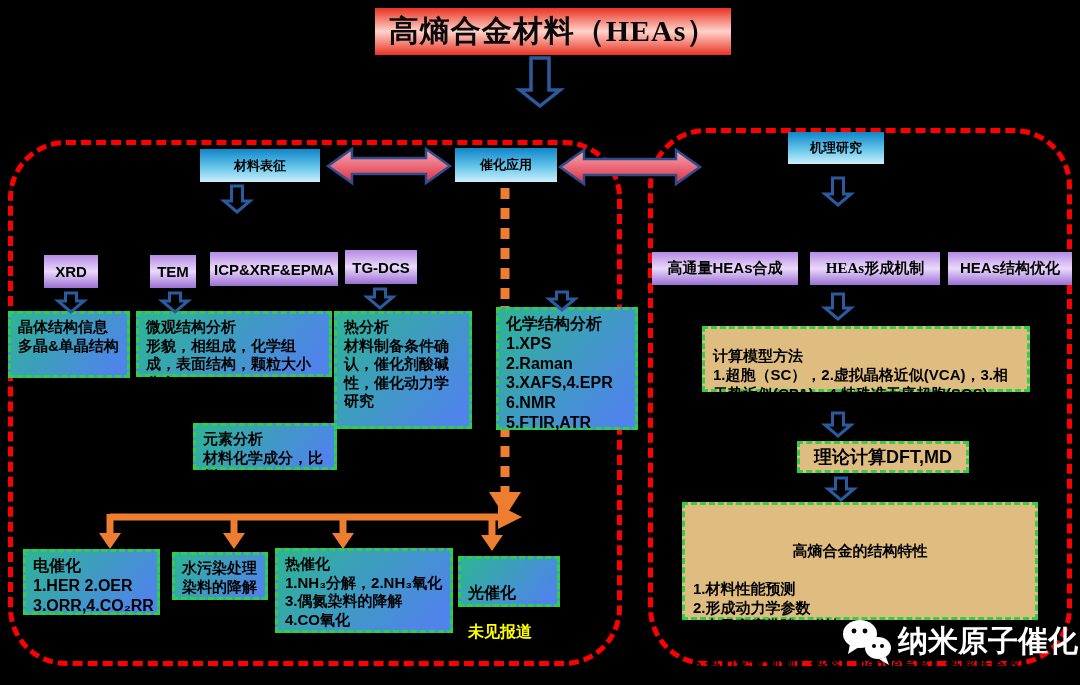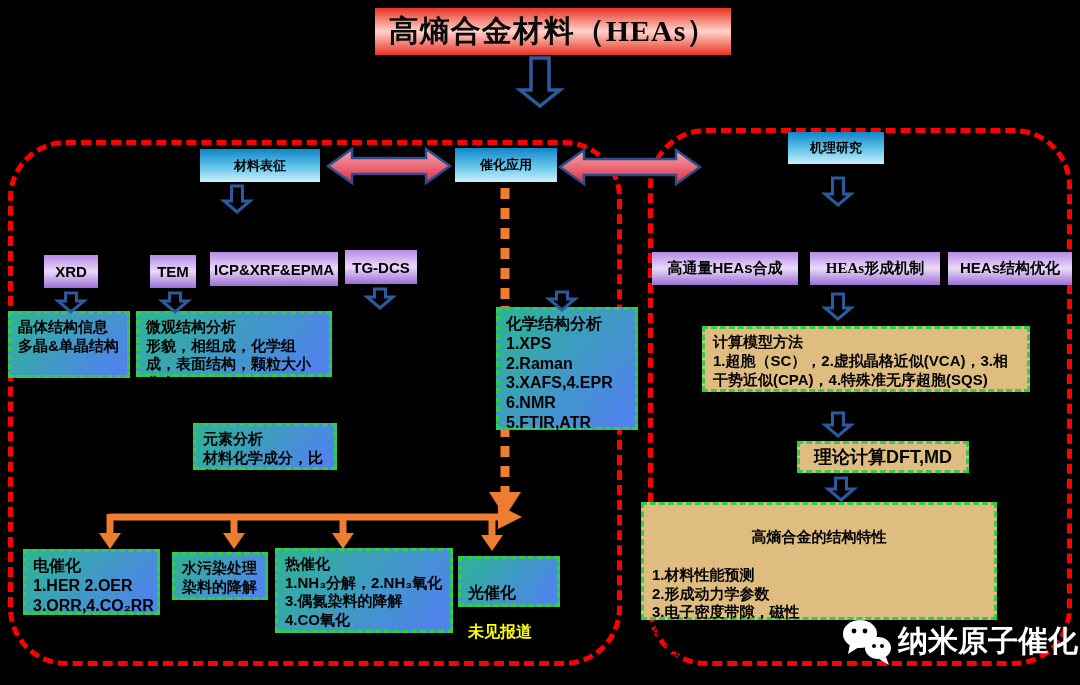--- a/index.html
+++ b/index.html
@@ -16,21 +16,21 @@
   .hdr { background:linear-gradient(180deg,#0f85c9 0%,#66c6ea 55%,#cdeffb 100%);
          color:#000; font-weight:bold; font-size:13px; display:flex; align-items:center;
          justify-content:center; z-index:2; }
   .box-purple { background:linear-gradient(180deg,#b48ae4 0%,#ead9fa 50%,#9b6fd4 100%);
                 color:#000; font-weight:bold; font-size:15px; display:flex; align-items:center;
                 justify-content:center; z-index:2; white-space:nowrap; }
   .box-teal { background:linear-gradient(130deg,#2db495 0%,#4f84ea 90%);
               border:3px dashed #2fd045; color:#000; font-weight:bold; font-size:15px;
               line-height:1.24; padding:4px 7px; white-space:pre-line; z-index:2; }
   .box-tan { background:#dfbc80; border:3px dashed #2fd045; color:#000; font-weight:bold;
-             font-size:15px; line-height:1.26; padding:4px 8px; white-space:pre-line; z-index:2; }
+             font-size:15px; line-height:1.26; padding:18px 8px; white-space:pre-line; z-index:2; }
   .center-flex { display:flex; align-items:center; justify-content:center; white-space:nowrap;margin-left:37px; }
   .highlight-yellow { color:#ffff00; display:block; }
   .wm-text { color:#ffffff; font-weight:bold; font-size:30px; z-index:4; white-space:nowrap; }
   .props-title { text-align:center; }
 </style>
 </head>
 <body>
 
 <div class="canvas">
 
@@ -62,20 +62,22 @@
 
   <div class="abs box-purple" style="left:44px; top:255px; width:54px; height:33px;">XRD</div>
   <div class="abs box-purple" style="left:150px; top:255px; width:46px; height:33px;">TEM</div>
   <div class="abs box-purple" style="left:210px; top:252px; width:128px; height:34px;">ICP&amp;XRF&amp;EPMA</div>
   <div class="abs box-purple" style="left:345px; top:250px; width:72px; height:34px;">TG-DCS</div>
 
   <div class="abs box-teal" style="left:8px; top:311px; width:122px; height:67px;">晶体结构信息
 多晶&amp;单晶结构</div>
   <div class="abs box-teal" style="left:136px; top:311px; width:196px; height:66px;">微观结构分析
 形貌，相组成，化学组成，表面结构，颗粒大小分布</div>
+  <div class="abs box-teal" style="left:334px; top:311px; width:138px; height:118px;">热分析
+材料制备条件确认，催化剂酸碱性，催化动力学研究</div>
   <div class="abs box-teal" style="left:496px; top:307px; width:142px; height:123px; font-size:16px;">化学结构分析
 1.XPS
 2.Raman
 3.XAFS,4.EPR
 6.NMR
 5.FTIR,ATR</div>
   <div class="abs box-teal" style="left:193px; top:423px; width:144px; height:47px;">元素分析
 材料化学成分，比例</div>
 
   <div class="abs box-teal" style="left:23px; top:549px; width:137px; height:66px; font-size:16px;">电催化
@@ -92,21 +94,21 @@
     <span class="highlight-yellow">未见报道</span>
   </div>
 
   <div class="abs box-purple" style="left:652px; top:252px; width:146px; height:33px;">高通量HEAs合成</div>
   <div class="abs box-purple" style="left:810px; top:252px; width:130px; height:33px;font-family:Liberation Serif, serif;">HEAs形成机制</div>
   <div class="abs box-purple" style="left:948px; top:252px; width:124px; height:33px;">HEAs结构优化</div>
 
   <div class="abs box-tan" style="left:702px; top:326px; width:328px; height:66px;">计算模型方法
 1.超胞（SC），2.虚拟晶格近似(VCA)，3.相干势近似(CPA)，4.特殊准无序超胞(SQS)</div>
   <div class="abs box-tan center-flex" style="left:760px; top:441px; width:172px; height:32px; font-size:18px; padding:0;">理论计算DFT,MD</div>
-  <div class="abs box-tan" style="left:641px; top:502px; width:356px; height:118px;">
+  <div class="abs box-tan" style="left:682px; top:502px; width:356px; height:118px;">
     <div class="props-title">高熵合金的结构特性</div>
     <div>1.材料性能预测
 2.形成动力学参数
 3.电子密度带隙，磁性
 4.晶格畸变
 5.热力学量预测，热熔，Debye温度，热膨胀系数</div>
   </div>
 
   <svg class="layer z3" viewBox="0 0 1080 685">
     <defs>

